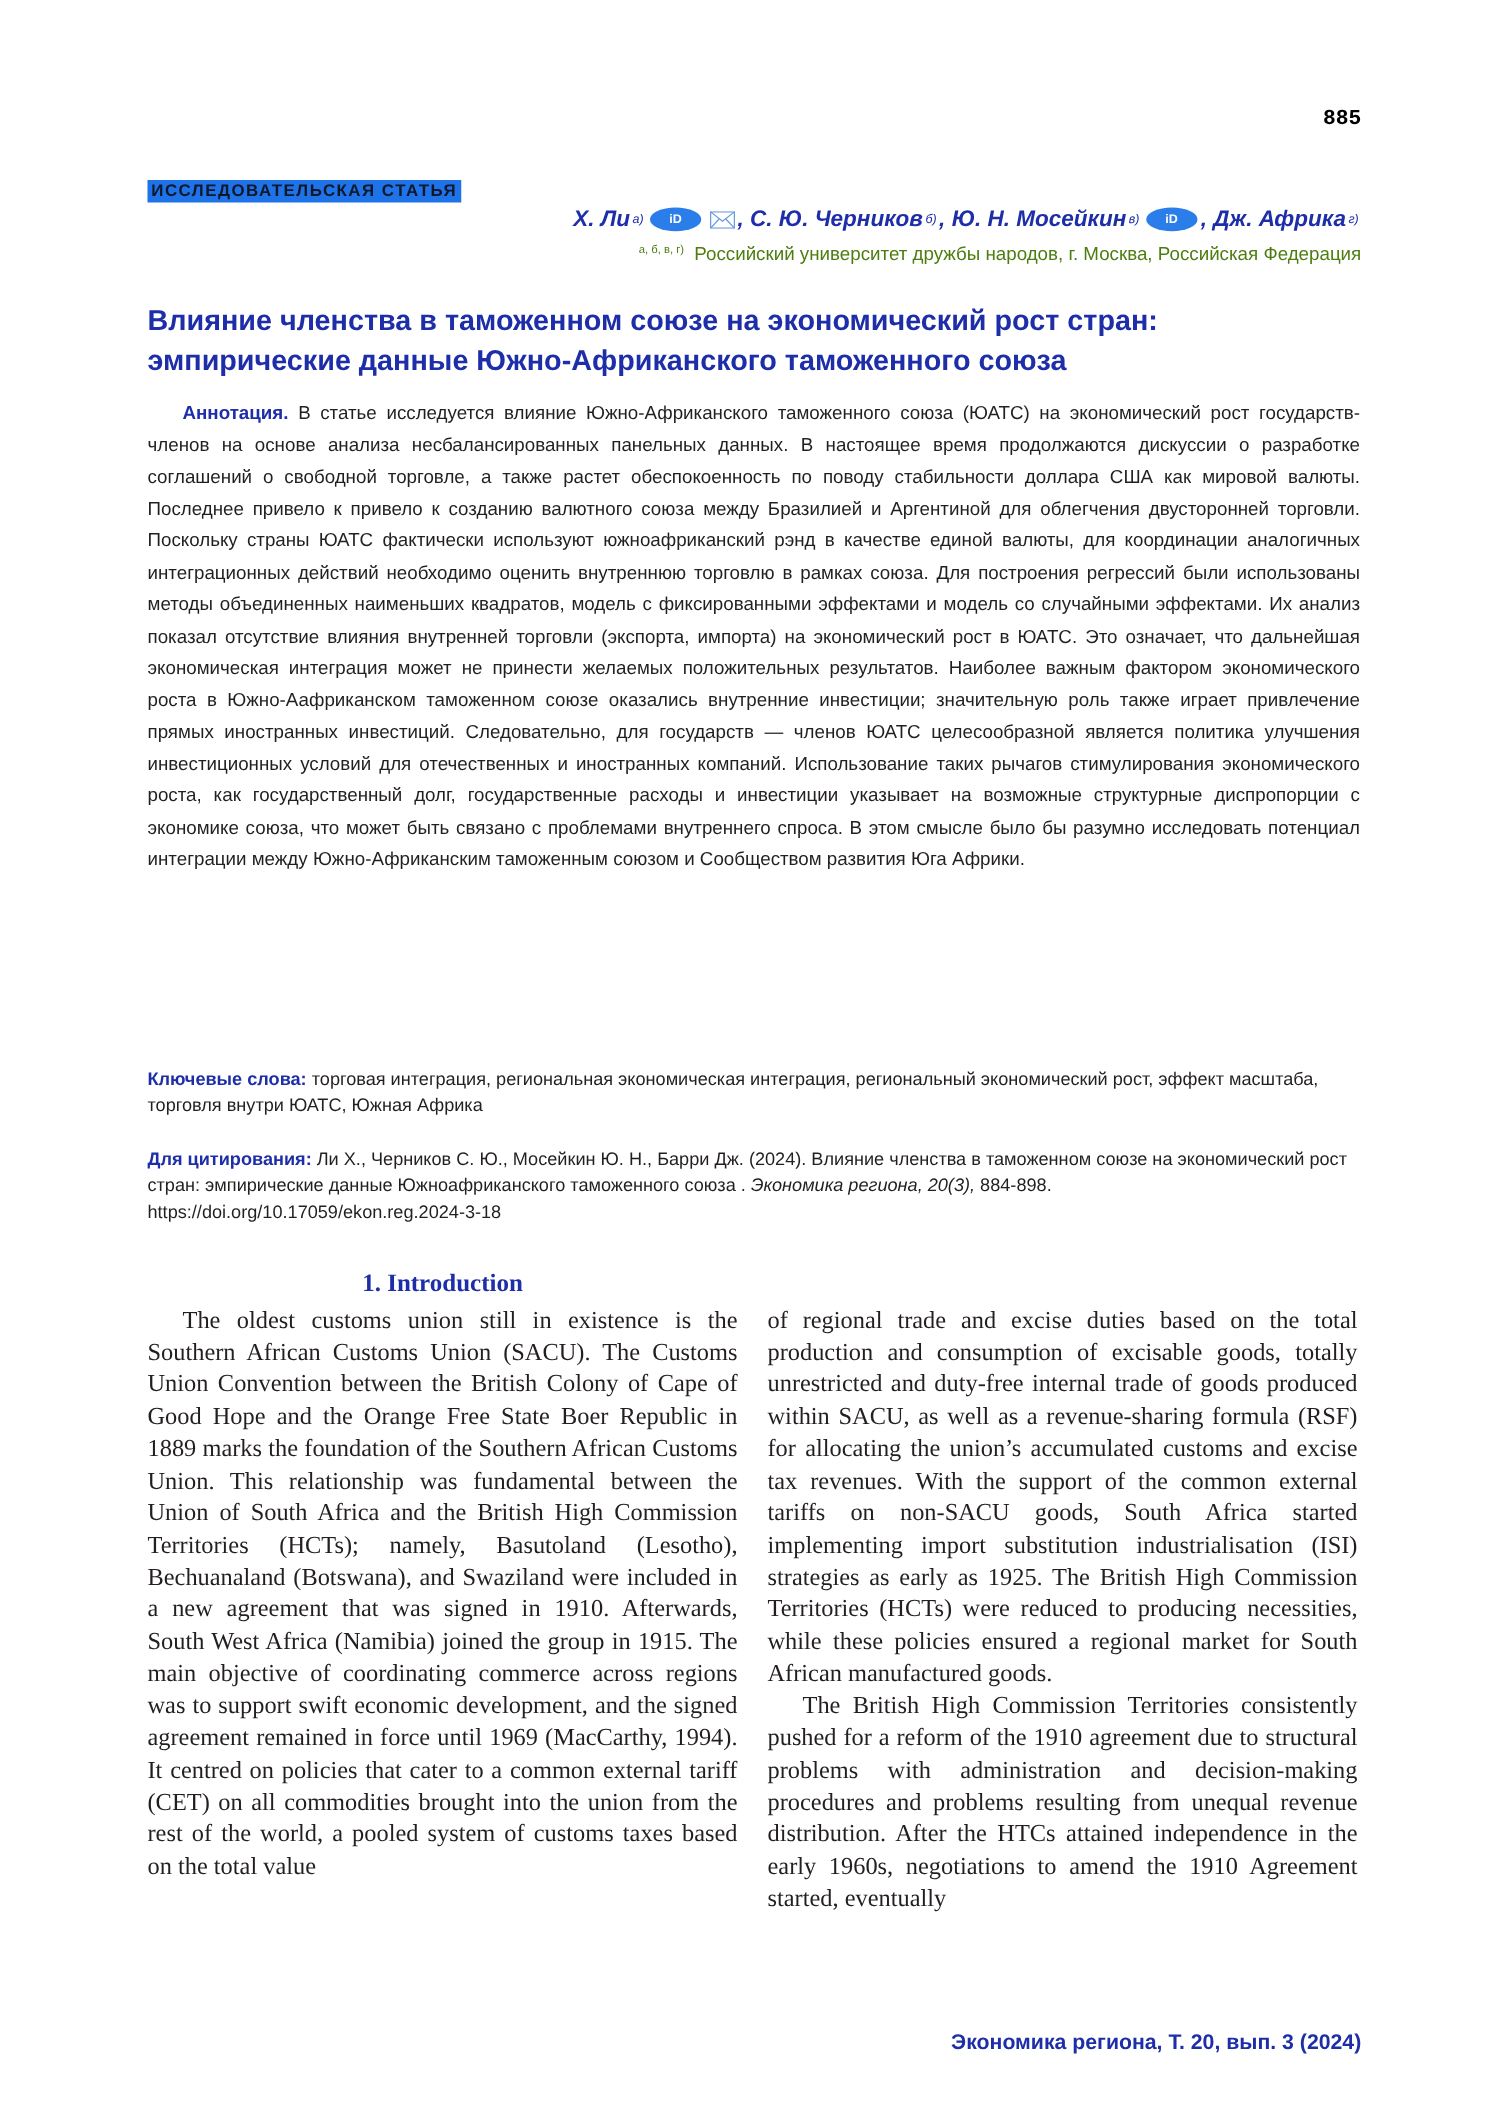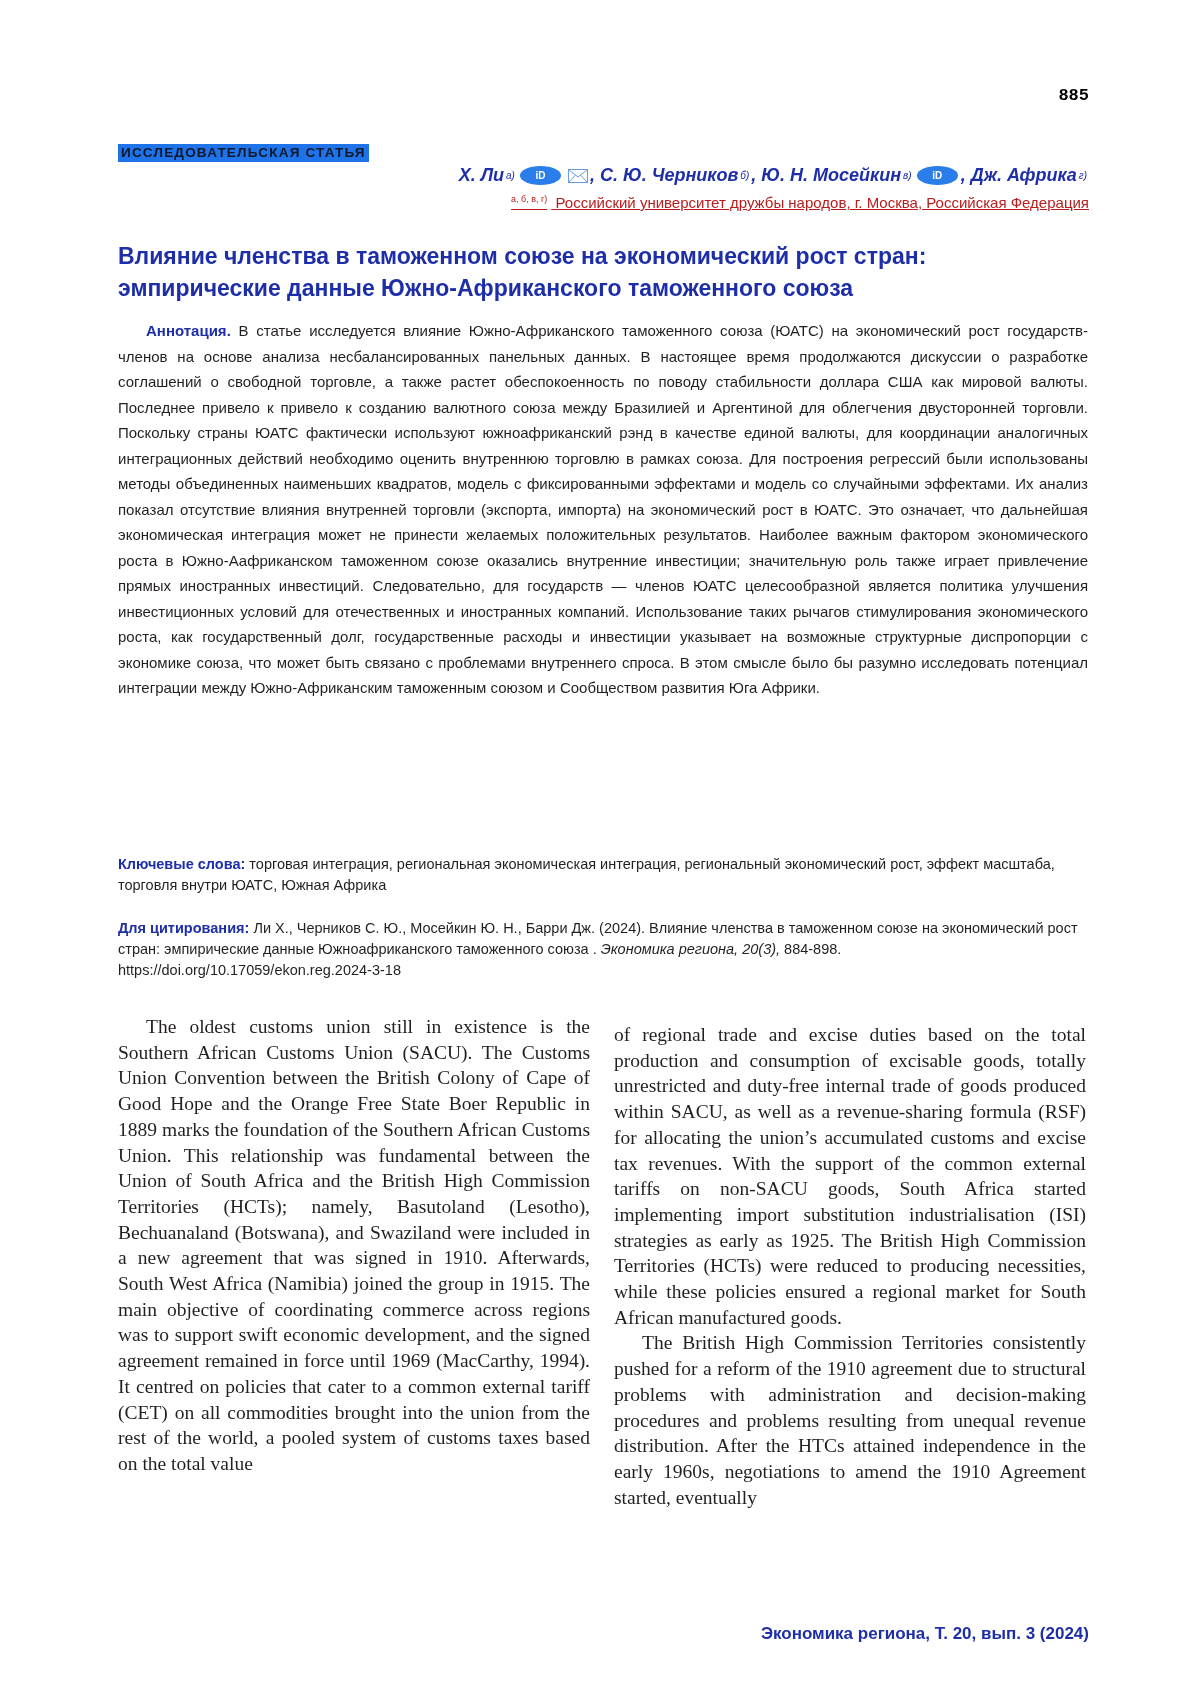--- a/index.html
+++ b/index.html
@@ -10,38 +10,38 @@
   .running-head .authors { font-style: italic; font-size: 16px; color: #3d7fd6; letter-spacing: -0.2px; }
   .running-head .page-num { font-weight: bold; font-size: 17px; color: #000000; font-family: Liberation Mono, monospace; }
 
   .article-type { position: absolute; top: 144px; left: 118px; background: #1f73e8; color: #0f172a; font-weight: bold; font-size: 13.5px; letter-spacing: 1.2px; padding: 1px 3px 2px 3px; }
 
   .author-line { position: absolute; top: 165px; right: 111px; font-weight: bold; font-style: italic; font-size: 18px; color: #1d2ea8; display: flex; align-items: center; white-space: nowrap; }
   .author-line sup { font-size: 10px; font-weight: normal; font-style: italic; margin-left: 2px; margin-right: 2px; }
   .orcid { display: inline-flex; align-items: center; justify-content: center; width: 41px; height: 19px; border-radius: 50%; background: #2b7de9; color: #fff; font-size: 10px; font-style: normal; font-weight: bold; margin: 0 3px; }
   .mail { display: inline-block; width: 20px; height: 14px; margin: 0 2px 0 4px; }
 
-  .affiliation { position: absolute; top: 194px; right: 111px; font-size: 15px; color: #b91c1c; white-space: nowrap; text-decoration: underline; }
+  .affiliation { position: absolute; top: 194px; right: 111px; font-size: 15px; color: #4d7c0f; white-space: nowrap; }
   .affiliation sup { font-size: 9px; margin-right: 4px; }
 
   .title { position: absolute; top: 240px; left: 118px; width: 970px; text-align: left; font-weight: bold; font-size: 23px; line-height: 32px; color: #1d2ea8; }
 
   .abstract { position: absolute; top: 318px; left: 118px; width: 970px; font-size: 15px; line-height: 25.5px; text-align: justify; color: #231f20; }
   .abstract .lbl { color: #1d2ea8; font-weight: bold; }
   .abstract .indent { display: inline-block; width: 28px; }
 
   .keywords { position: absolute; top: 854px; left: 118px; width: 970px; font-size: 14.5px; line-height: 21px; color: #231f20; }
   .keywords .lbl, .citation .lbl { color: #1d2ea8; font-weight: bold; }
 
   .citation { position: absolute; top: 918px; left: 118px; width: 970px; font-size: 14.5px; line-height: 21px; color: #231f20; }
   .citation i { font-style: italic; }
 
   .col { position: absolute; top: 1014px; width: 472px; font-family: "Liberation Serif", "DejaVu Serif", serif; font-size: 19.5px; line-height: 25.7px; text-align: justify; color: #231f20; }
   .col.left { left: 118px; }
-  .col.right { left: 614px; top: 1022px; }
+  .col.right { left: 614px; top: 1044px; }
   .section-title { text-align: center; font-weight: bold; color: #1d2ea8; font-size: 20px; line-height: 27px; margin-bottom: 3px; }
   .col p { text-indent: 28px; }
   .col p.noindent { text-indent: 0; }
 
   .footer { position: absolute; top: 1624px; right: 111px; font-weight: bold; font-size: 17px; color: #1d2ea8; }
 </style>
 </head>
 <body>
 
 <div class="running-head">
@@ -90,20 +90,21 @@
 </div>
 
 <div class="citation">
   <span class="lbl">Для цитирования:</span>
   <span>Ли Х., Черников С. Ю., Мосейкин Ю. Н., Барри Дж. (2024). Влияние членства в таможенном союзе на экономический рост стран: эмпирические данные Южноафриканского таможенного союза .</span>
   <i>Экономика региона, 20(3),</i>
   <span>884-898. https://doi.org/10.17059/ekon.reg.2024-3-18</span>
 </div>
 
 <div class="col left">
+  <h2 class="section-title">1. Introduction</h2>
   <p>The oldest customs union still in existence is the Southern African Customs Union (SACU). The Customs Union Convention between the British Colony of Cape of Good Hope and the Orange Free State Boer Republic in 1889 marks the foundation of the Southern African Customs Union. This relationship was fundamental between the Union of South Africa and the British High Commission Territories (HCTs); namely, Basutoland (Lesotho), Bechuanaland (Botswana), and Swaziland were included in a new agreement that was signed in 1910. Afterwards, South West Africa (Namibia) joined the group in 1915. The main objective of coordinating commerce across regions was to support swift economic development, and the signed agreement remained in force until 1969 (MacCarthy, 1994). It centred on policies that cater to a common external tariff (CET) on all commodities brought into the union from the rest of the world, a pooled system of customs taxes based on the total value</p>
 </div>
 
 <div class="col right">
   <p class="noindent">of regional trade and excise duties based on the total production and consumption of excisable goods, totally unrestricted and duty-free internal trade of goods produced within SACU, as well as a revenue-sharing formula (RSF) for allocating the union’s accumulated customs and excise tax revenues. With the support of the common external tariffs on non-SACU goods, South Africa started implementing import substitution industrialisation (ISI) strategies as early as 1925. The British High Commission Territories (HCTs) were reduced to producing necessities, while these policies ensured a regional market for South African manufactured goods.</p>
   <p>The British High Commission Territories consistently pushed for a reform of the 1910 agreement due to structural problems with administration and decision-making procedures and problems resulting from unequal revenue distribution. After the HTCs attained independence in the early 1960s, negotiations to amend the 1910 Agreement started, eventually</p>
 </div>
 
 <div class="footer">Экономика региона, Т. 20, вып. 3 (2024)</div>
 

